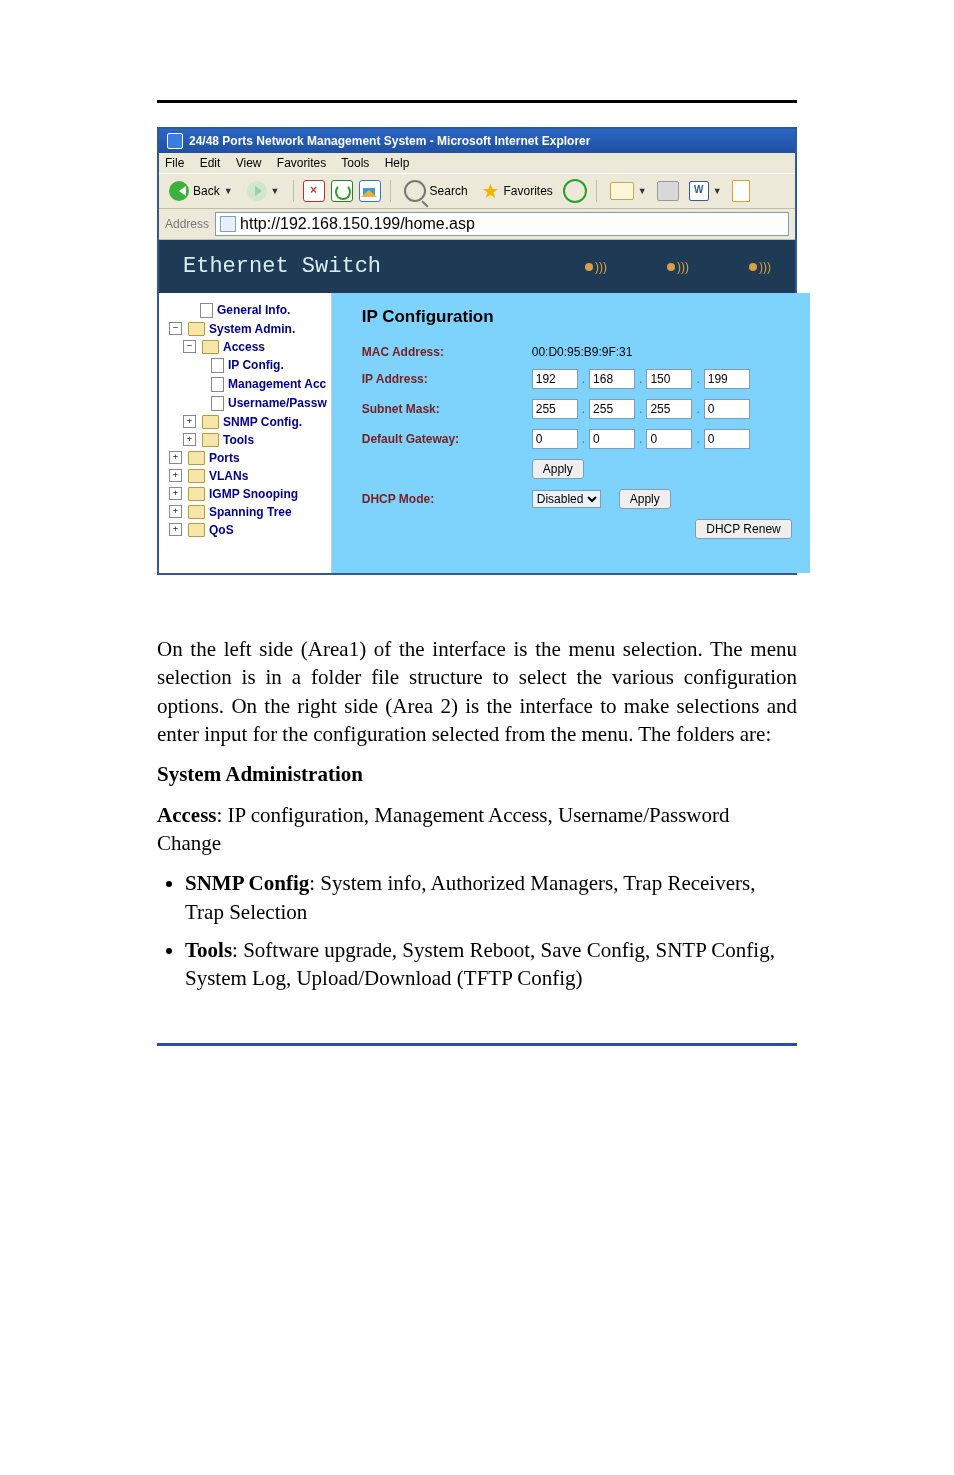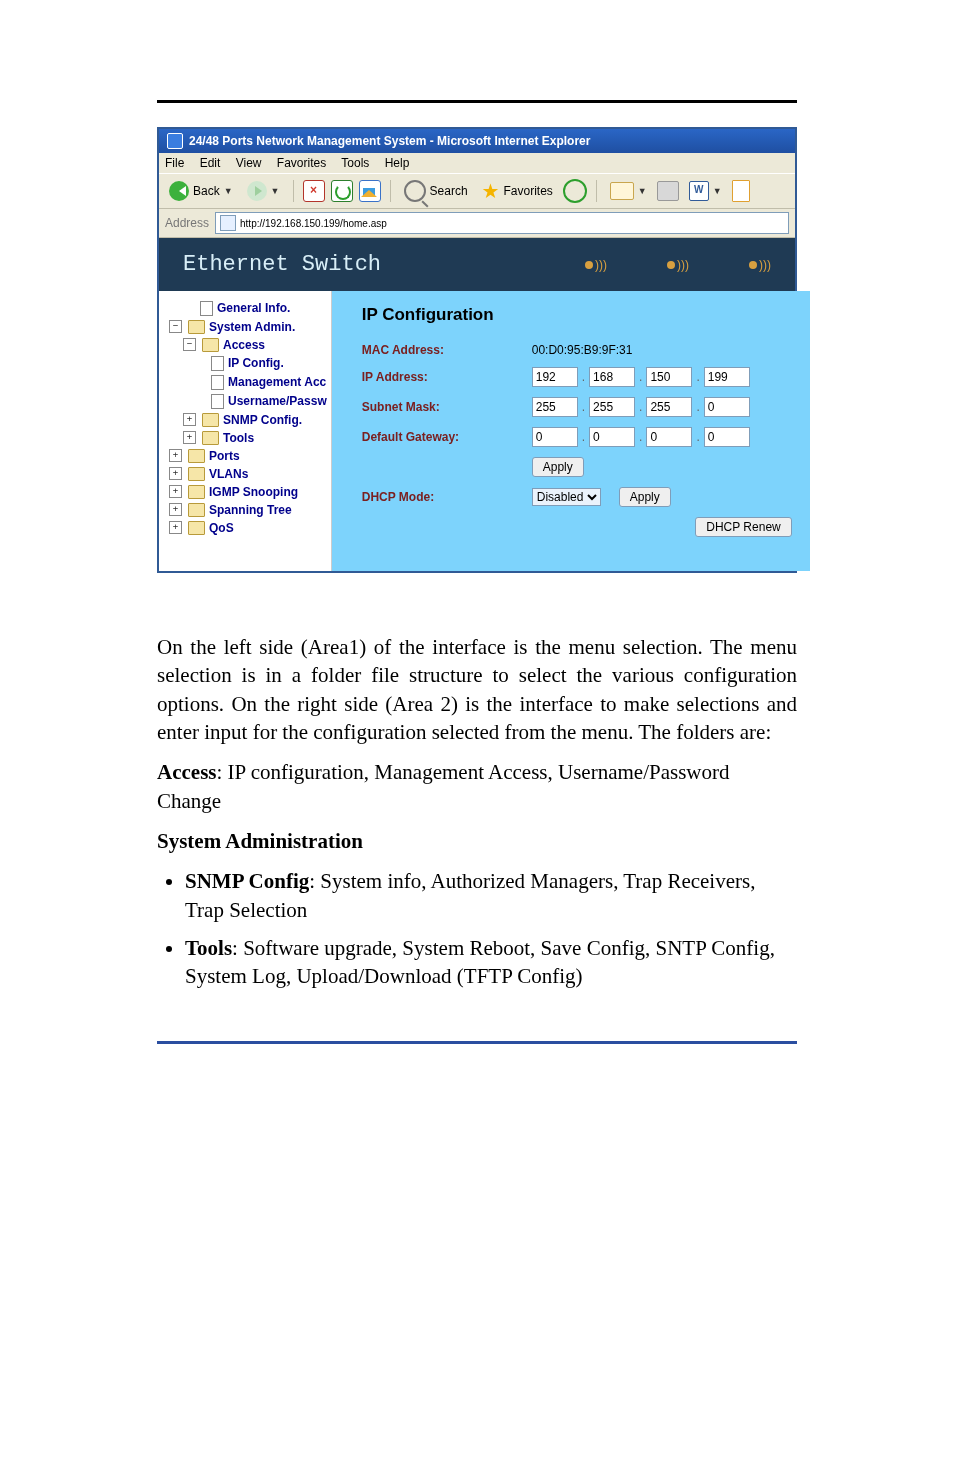--- a/index.html
+++ b/index.html
@@ -30,21 +30,21 @@
   .ico-star{color:#f5b400;font-size:20px;line-height:18px}
   .ico-hist{width:20px;height:20px;border:2px solid #2d9f2d;border-radius:50%;position:relative}
   .ico-mail{width:22px;height:16px;border:1px solid #c9a64e;background:#fff6d8;border-radius:2px}
   .ico-print{width:20px;height:18px;background:#d8d8d8;border:1px solid #999;border-radius:2px}
   .ico-w{width:18px;height:18px;border:1px solid #315b99;background:#fff;color:#315b99;font-size:10px;font-weight:bold;text-align:center;line-height:16px;border-radius:2px}
   .ico-doc{width:16px;height:20px;background:#fff;border:1px solid #e0a030;border-radius:1px}
   .sep{width:1px;height:22px;background:#c0bdaa;margin:0 3px}
   .caret{font-size:9px;color:#333}
   .addrbar{background:#ece9d8;padding:3px 6px;display:flex;align-items:center;gap:6px;border-bottom:1px solid #c0bdaa}
   .addrbar .lbl{color:#777}
-  .addrbox{flex:1;background:#fff;border:1px solid #7f9db9;padding:2px 4px;display:flex;align-items:center;gap:4px;font-family:Tahoma,sans-serif;font-size:10px}
+  .addrbox{flex:1;background:#fff;border:1px solid #7f9db9;padding:2px 4px;display:flex;align-items:center;gap:4px;font-family:Tahoma,sans-serif;font-size:16px}
   .addrbox .pgico{width:14px;height:14px;background:#e6f0ff;border:1px solid #7f9db9}
   .banner{background:#1f3a54;color:#d8eef7;padding:14px 24px;font-family:"Courier New",monospace;font-size:22px;display:flex;justify-content:space-between;align-items:center}
   .signal-icons{display:flex;gap:60px;align-items:center;color:#d8a040;font-family:Tahoma,sans-serif;font-size:12px}
   .signal-icons span{display:inline-flex;align-items:center;gap:2px}
   .signal-dot{width:8px;height:8px;border-radius:50%;background:#d8a040}
   .content-row{display:flex}
   .tree{width:210px;background:#fff;border-right:1px solid #ccc;padding:8px 4px 8px 10px;font-family:Tahoma,sans-serif;font-size:12px;color:#00008b;font-weight:bold}
   .tree-line{white-space:nowrap;padding:2px 0;display:flex;gap:4px}
   .indent1{padding-left:14px}
   .indent3{padding-left:42px}
@@ -264,22 +264,22 @@
           <div class="val" style="justify-content:flex-end;width:260px">
               <button class="btn">DHCP Renew</button>
             </div>
         </div>
       </div>
     </div>
   </div>
 
   <div class="body-text">
     <p>On the left side (Area1) of the interface is the menu selection.  The menu selection is in a folder file structure to select the various configuration options.  On the right side (Area 2) is the interface to make selections and enter input for the configuration selected from the menu.  The folders are:</p>
+    <p><span class="bold">System Administration</span></p>
     <p style="text-align:left"><span class="bold">Access</span><span>: IP configuration, Management Access, Username/Password Change</span></p>
-    <p><span class="bold">System Administration</span></p>
     <ul class="body-list">
       <li><span class="bold">SNMP Config</span><span>: System info, Authorized Managers, Trap Receivers, Trap Selection</span></li>
       <li><span class="bold">Tools</span><span>: Software upgrade, System Reboot, Save Config, SNTP Config, System Log, Upload/Download (TFTP Config)</span></li>
     </ul>
   </div>
 
   <div class="bottom-rule"></div>
 </div>
 
 </body></html>

